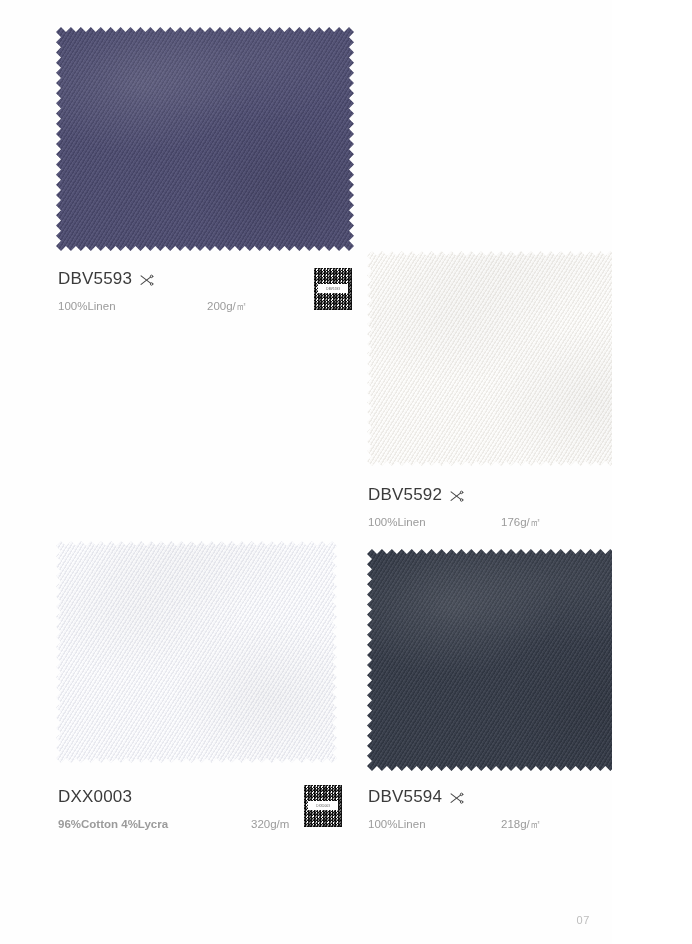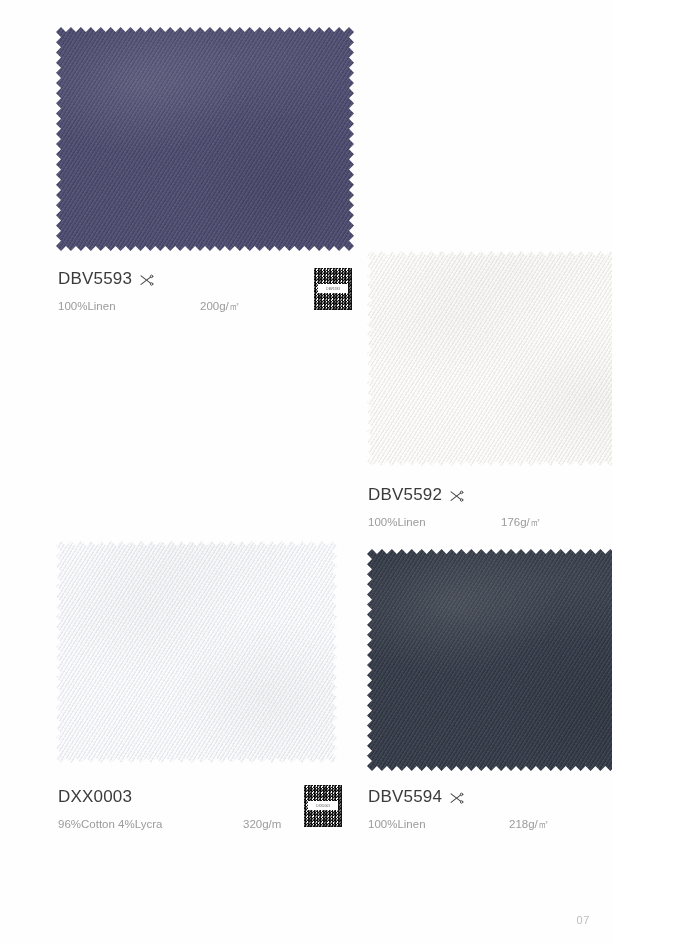--- a/index.html
+++ b/index.html
@@ -219,21 +219,21 @@
             <line x1="2.2" y1="3.0" x2="12.6" y2="11.0"></line>
             <line x1="2.2" y1="12.2" x2="12.6" y2="4.2"></line>
             <circle cx="13.4" cy="11.7" r="1.35" stroke-width="1"></circle>
             <circle cx="13.4" cy="3.6" r="1.35" stroke-width="1"></circle>
           </g>
         </svg>
       </span>
     </div>
     <div class="cap-spec-row">
       <span class="cap-comp" style="min-width: 88px;">100%Linen</span>
-      <span class="cap-weight" style="margin-left: 9px;">200g/㎡</span>
+      <span class="cap-weight" style="margin-left: 16px;">200g/㎡</span>
     </div>
   </div>
   <div class="qr" id="qr-0" style="left: 314px; top: 268px;">
     <div class="qr-noise"></div>
     <div class="qr-noise2"></div>
     <div class="qr-strip">
       <span class="qr-strip-text">DBV5593</span>
     </div>
   </div>
 
@@ -276,22 +276,22 @@
       <div class="swatch-fill" id="fill-2" style="background: rgb(239, 240, 246);"></div>
       <div class="weave weave-light"></div>
       <div class="mottle mottle-light"></div>
     </div>
   </div>
   <div class="caption" id="cap-2" style="left: 58px; top: 786px;">
     <div class="cap-title-row">
       <span class="cap-code">DXX0003</span>
     </div>
     <div class="cap-spec-row">
-      <span class="cap-comp" style="min-width: 132px;">96%Cotton 4%Lycra</span>
-      <span class="cap-weight" style="margin-left: 8px;">320g/m</span>
+      <span class="cap-comp" style="min-width: 132px; font-weight: bold;">96%Cotton 4%Lycra</span>
+      <span class="cap-weight" style="margin-left: 16px;">320g/m</span>
     </div>
   </div>
   <div class="qr" id="qr-2" style="left: 304px; top: 785px;">
     <div class="qr-noise"></div>
     <div class="qr-noise2"></div>
     <div class="qr-strip">
       <span class="qr-strip-text">DXX0003</span>
     </div>
   </div>
 
@@ -311,21 +311,21 @@
             <line x1="2.2" y1="3.0" x2="12.6" y2="11.0"></line>
             <line x1="2.2" y1="12.2" x2="12.6" y2="4.2"></line>
             <circle cx="13.4" cy="11.7" r="1.35" stroke-width="1"></circle>
             <circle cx="13.4" cy="3.6" r="1.35" stroke-width="1"></circle>
           </g>
         </svg>
       </span>
     </div>
     <div class="cap-spec-row">
       <span class="cap-comp" style="min-width: 88px;">100%Linen</span>
-      <span class="cap-weight" style="margin-left: 8px;">218g/㎡</span>
+      <span class="cap-weight" style="margin-left: 0px;">218g/㎡</span>
     </div>
   </div>
   <div class="qr" id="qr-3" style="left: 622px; top: 785px;">
     <div class="qr-noise"></div>
     <div class="qr-noise2"></div>
     <div class="qr-strip">
       <span class="qr-strip-text">DBV5594</span>
     </div>
   </div>
 

